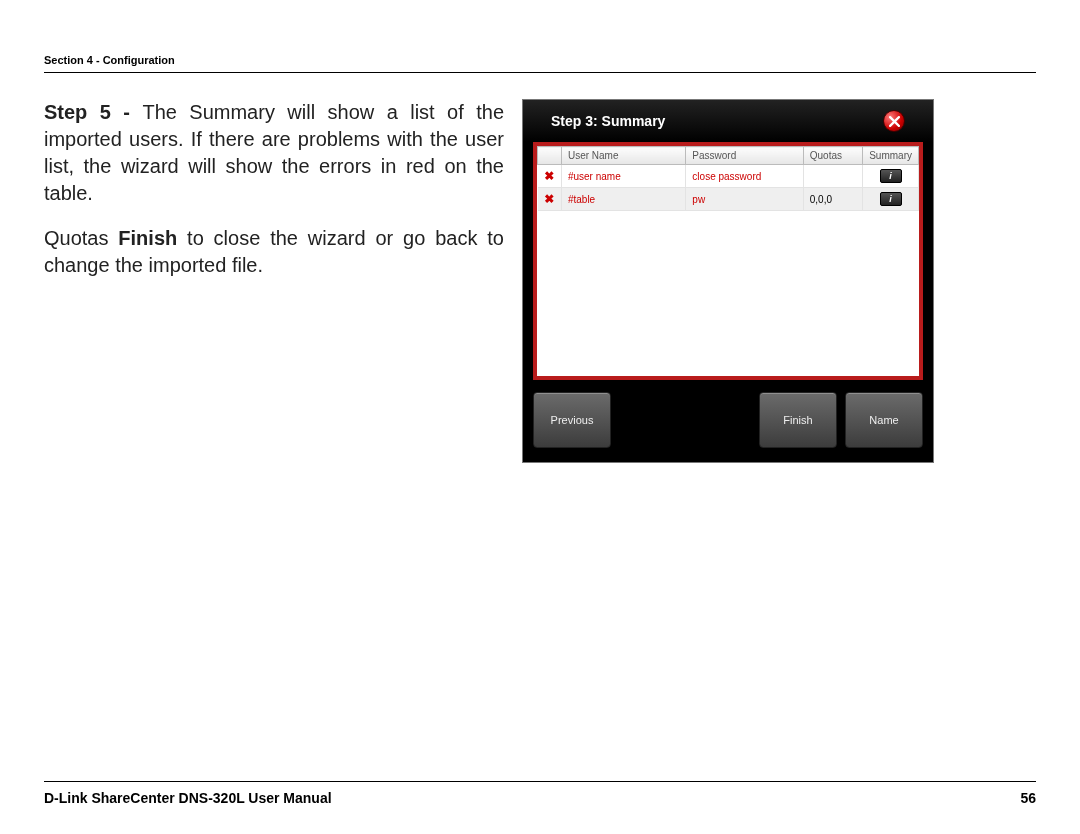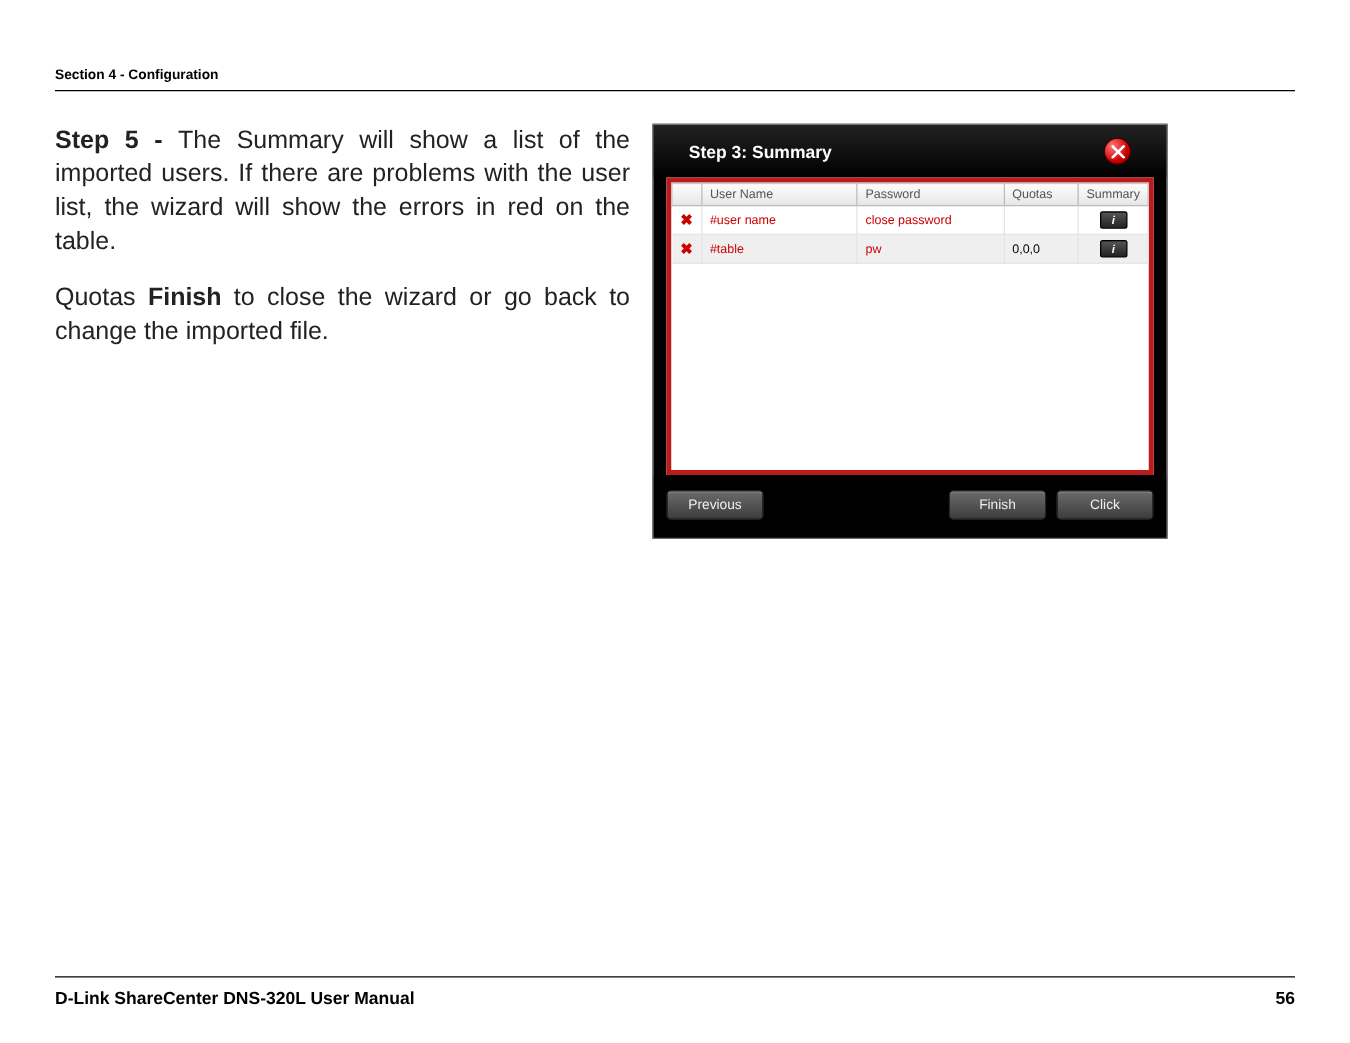--- a/index.html
+++ b/index.html
@@ -115,21 +115,21 @@
 
   .wiz-buttons {
     padding: 12px 10px 14px 10px;
     display: flex;
     justify-content: space-between;
     background: #000;
   }
   .wiz-buttons .rgroup { display: flex; gap: 8px; }
   .wbtn {
     min-width: 78px;
-    padding: 5px 14px;
+    padding: 21px 14px;
     font-size: 11px;
     color: #eee;
     background: linear-gradient(#6b6b6b, #3c3c3c);
     border: 1px solid #222;
     border-radius: 4px;
     text-align: center;
     cursor: pointer;
     box-shadow: inset 0 1px 0 rgba(255,255,255,0.25);
   }
 
@@ -199,21 +199,21 @@
                 <td class="col-quota">0,0,0</td>
                 <td class="col-details"><span class="info-btn">i</span></td>
               </tr>
             </tbody>
           </table>
         </div>
         <div class="wiz-buttons">
           <div class="wbtn">Previous</div>
           <div class="rgroup">
             <div class="wbtn">Finish</div>
-            <div class="wbtn">Click</div>
+            <div class="wbtn">Name</div>
           </div>
         </div>
       </div>
     </div>
   </div>
 
   <div class="footer">
     <span>D-Link ShareCenter DNS-320L User Manual</span>
     <span>56</span>
   </div>

